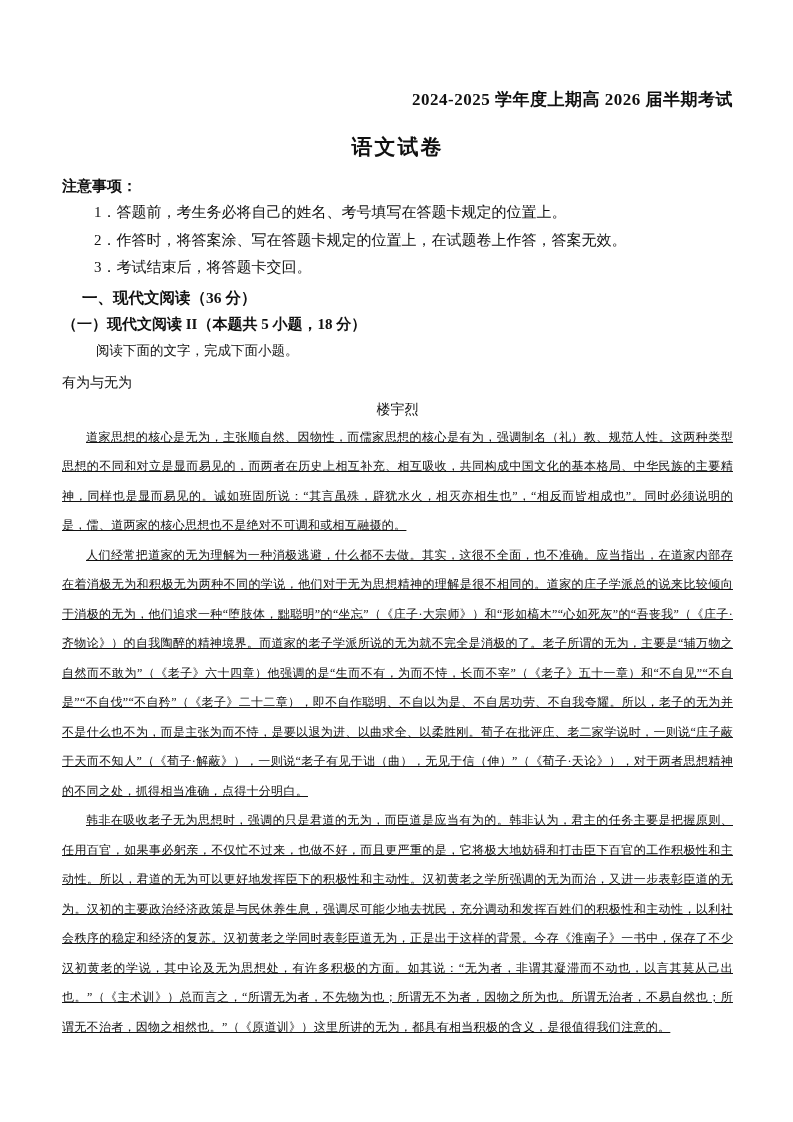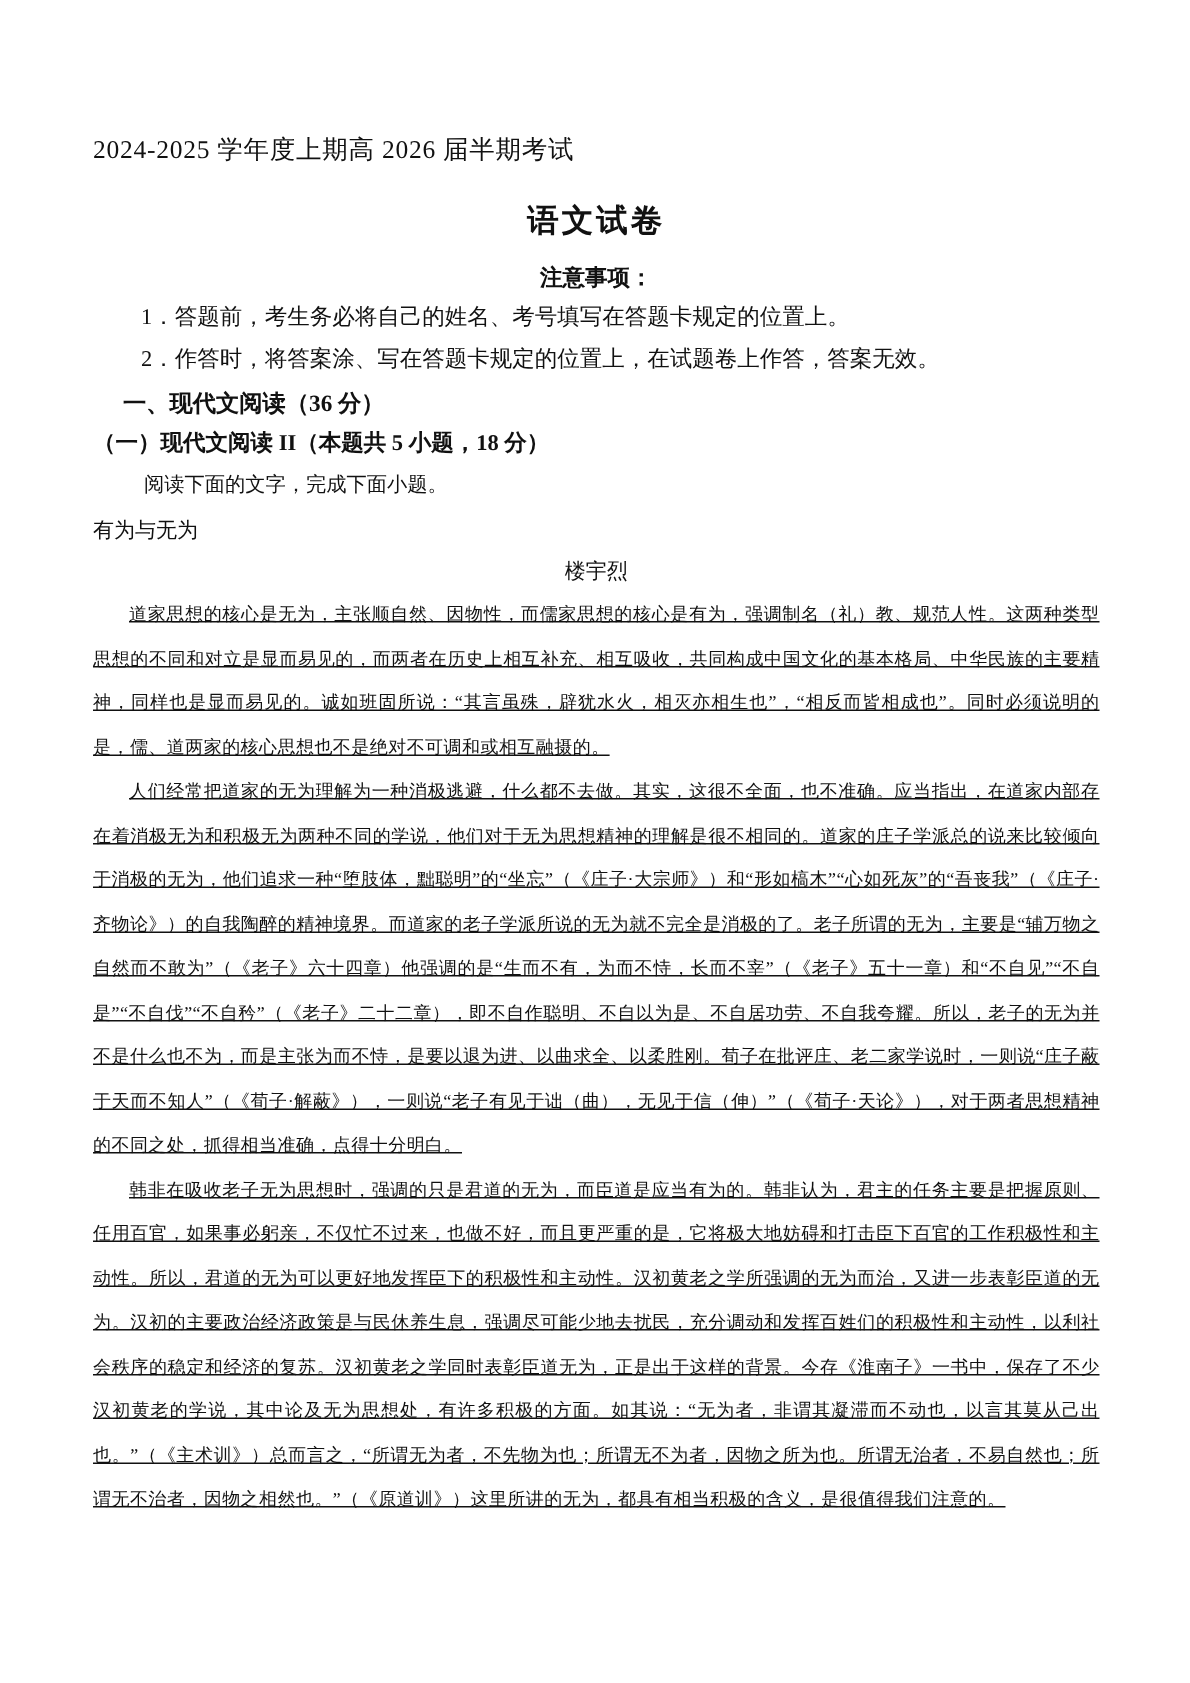--- a/index.html
+++ b/index.html
@@ -12,22 +12,22 @@
     min-height: 1122px;
     margin: 0 auto;
     background: #ffffff;
     box-sizing: border-box;
     padding: 88px 60px 30px 62px;
     font-family: "Liberation Serif", "DejaVu Serif", serif;
     color: #111111;
   }
   .session-title {
     font-size: 17px;
-    font-weight: normal;
-    text-align: left;
+    font-weight: bold;
+    text-align: right;
     margin: 0;
     letter-spacing: 0.5px;
   }
   .paper-title {
     font-size: 21px;
     font-weight: bold;
     text-align: center;
     margin: 22px 0 4px 0;
     letter-spacing: 2px;
   }
@@ -40,21 +40,20 @@
   }
   .exam-info .info-gap {
     display: inline-block;
     width: 44px;
   }
   .notice-heading {
     font-weight: bold;
     font-size: 15px;
     margin-top: 12px;
     line-height: 26px;
-    text-align: center;
   }
   .notice-item {
     font-weight: normal;
     font-size: 15px;
     line-height: 27.5px;
     padding-left: 32px;
     text-align: justify;
   }
   .section-heading {
     font-weight: bold;
@@ -101,20 +100,21 @@
 
   <h1 class="session-title">2024-2025 学年度上期高 2026 届半期考试</h1>
 
   <h2 class="paper-title">语文试卷</h2>
 
 
   <div class="notice-heading">注意事项：</div>
 
   <div class="notice-item">1．答题前，考生务必将自己的姓名、考号填写在答题卡规定的位置上。</div>
   <div class="notice-item">2．作答时，将答案涂、写在答题卡规定的位置上，在试题卷上作答，答案无效。</div>
+  <div class="notice-item">3．考试结束后，将答题卡交回。</div>
 
   <div class="section-heading">一、现代文阅读（36 分）</div>
 
   <div class="subsection-heading">（一）现代文阅读 II（本题共 5 小题，18 分）</div>
 
   <div class="instruction">阅读下面的文字，完成下面小题。</div>
 
   <div class="essay-title">有为与无为</div>
 
   <div class="essay-author">楼宇烈</div>

